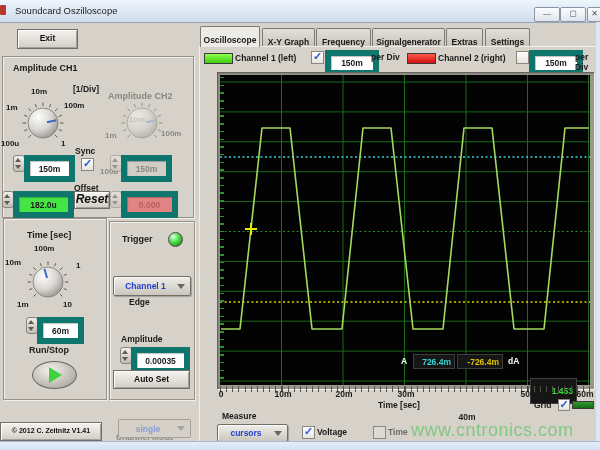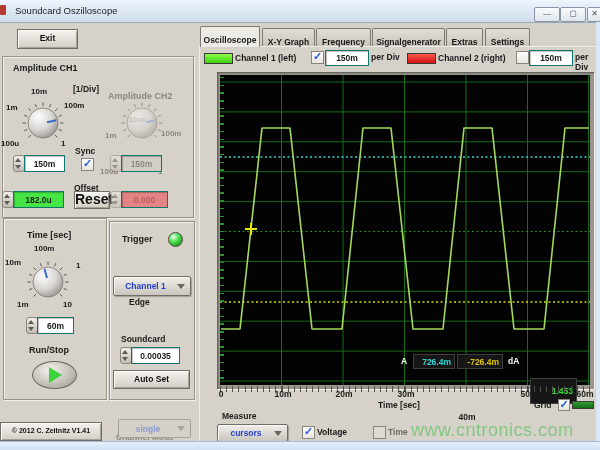--- a/index.html
+++ b/index.html
@@ -1,36 +1,36 @@
 <!DOCTYPE html>
 <html><head>
 <meta charset="utf-8">
 <style>
   html,body{margin:0;padding:0;}
   #app{position:relative;width:600px;height:450px;background:#d6d2ca;overflow:hidden;
        font-family:"Liberation Sans",sans-serif;color:#1a1a1a;-webkit-user-select:none;}
   .abs{position:absolute;}
   .b{font-weight:bold;}
-  .s8{font-size:14px;}  .s85{font-size:8.5px;} .s9{font-size:9px;}
+  .s8{font-size:12px;font-style:italic;}  .s85{font-size:8.5px;} .s9{font-size:9px;}
   .gray{color:#8b877f;margin-top:28px;}
   
   .titlebar{left:0;top:0;width:600px;height:22px;
     background:linear-gradient(#eef5fc,#cfdcec);border-bottom:1px solid #97a7bc;}
   .title-text{left:15px;top:5px;font-size:9.5px;color:#222;}
   .appicon{left:0;top:5px;width:6px;height:10px;background:#b53a2e;border-radius:1px;}
   .winbtn{top:7px;width:24px;height:13px;border:1px solid #8a95a5;border-radius:2px;
     background:linear-gradient(#fbfcfd,#dfe5ec);font-size:8px;text-align:center;line-height:11px;color:#45505f;}
   .edge-b{left:0;top:441px;width:600px;height:9px;background:linear-gradient(#e6effa,#cfdff2);border-top:1px solid #a3b8d2;}
   .edge-r{left:596px;top:22px;width:4px;height:420px;background:#dbe7f4;}
   
   .grp{border:1px solid #96928a;box-shadow:inset 1px 1px 0 rgba(255,255,255,.65),1px 1px 0 rgba(255,255,255,.65);}
   .btn{background:linear-gradient(#f5f3ef,#d2cec6);border:1px solid #716e67;
     box-shadow:inset 1px 1px 0 #fdfcfa, inset -1px -1px 0 #a5a199;
     text-align:center;color:#111;}
-  .fld{background:#fff;border:1px solid #0f766e;box-shadow:inset 1px 1px 1px rgba(0,0,0,.25);
+  .fld{background:#fff;border:6px solid #0f766e;box-shadow:inset 1px 1px 1px rgba(0,0,0,.25);
     font-size:8.5px;font-weight:bold;display:flex;align-items:center;justify-content:center;}
   .fld.dis{background:#d2cec6;color:#8b877f;}
   .spin{width:10px;height:15px;background:linear-gradient(#f0eee9,#c2beb6);border:1px solid #8a867e;border-radius:3px;}
   .spin i{position:absolute;left:1px;width:0;height:0;border-left:3px solid transparent;border-right:3px solid transparent;}
   .spin .up{top:2px;border-bottom:4px solid #5f5b55;}
   .spin .dn{bottom:2px;border-top:4px solid #5f5b55;}
   .spin.dis{opacity:.5;}
   .cb{width:11px;height:11px;background:linear-gradient(#ffffff,#e6e4df);border:1px solid #8a867e;
     font-size:11px;line-height:9px;font-weight:bold;color:#2b5fd9;text-align:center;}
   .cb.un{color:transparent;}
@@ -209,21 +209,21 @@
   </div>
 
   <div class="abs grp" style="left:109px;top:221px;width:84px;height:177px;"></div>
   <div class="abs b s9" style="left:122px;top:234px;">Trigger</div>
   <div class="abs led" style="left:168px;top:232px;width:13px;height:13px;"></div>
   <div class="abs dd" style="left:113px;top:276px;width:76px;height:18px;">
     <span class="lbl" style="color:#2741cf;">Channel 1</span>
     <span class="arr"></span>
   </div>
   <div class="abs b s85" style="left:129px;top:297px;">Edge</div>
-  <div class="abs b s85" style="left:121px;top:334px;">Soundcard</div>
+  <div class="abs b s85" style="left:121px;top:334px;">Amplitude</div>
   <div class="abs spin" style="left:120px;top:347px;">
       <i class="up"></i>
       <i class="dn"></i>
     </div>
   <div class="abs fld" style="left:131px;top:347px;width:47px;height:15px;">0.00035</div>
   <div class="abs btn b s85" style="left:113px;top:370px;width:75px;height:17px;line-height:16px;">Auto Set</div>
 
   <div class="abs b s85 gray" style="left:116px;top:404px;">Channel Mode</div>
   <div class="abs dd dis" style="left:118px;top:419px;width:71px;height:17px;">
     <span class="lbl" style="color:#8a9bd0;">single</span>

